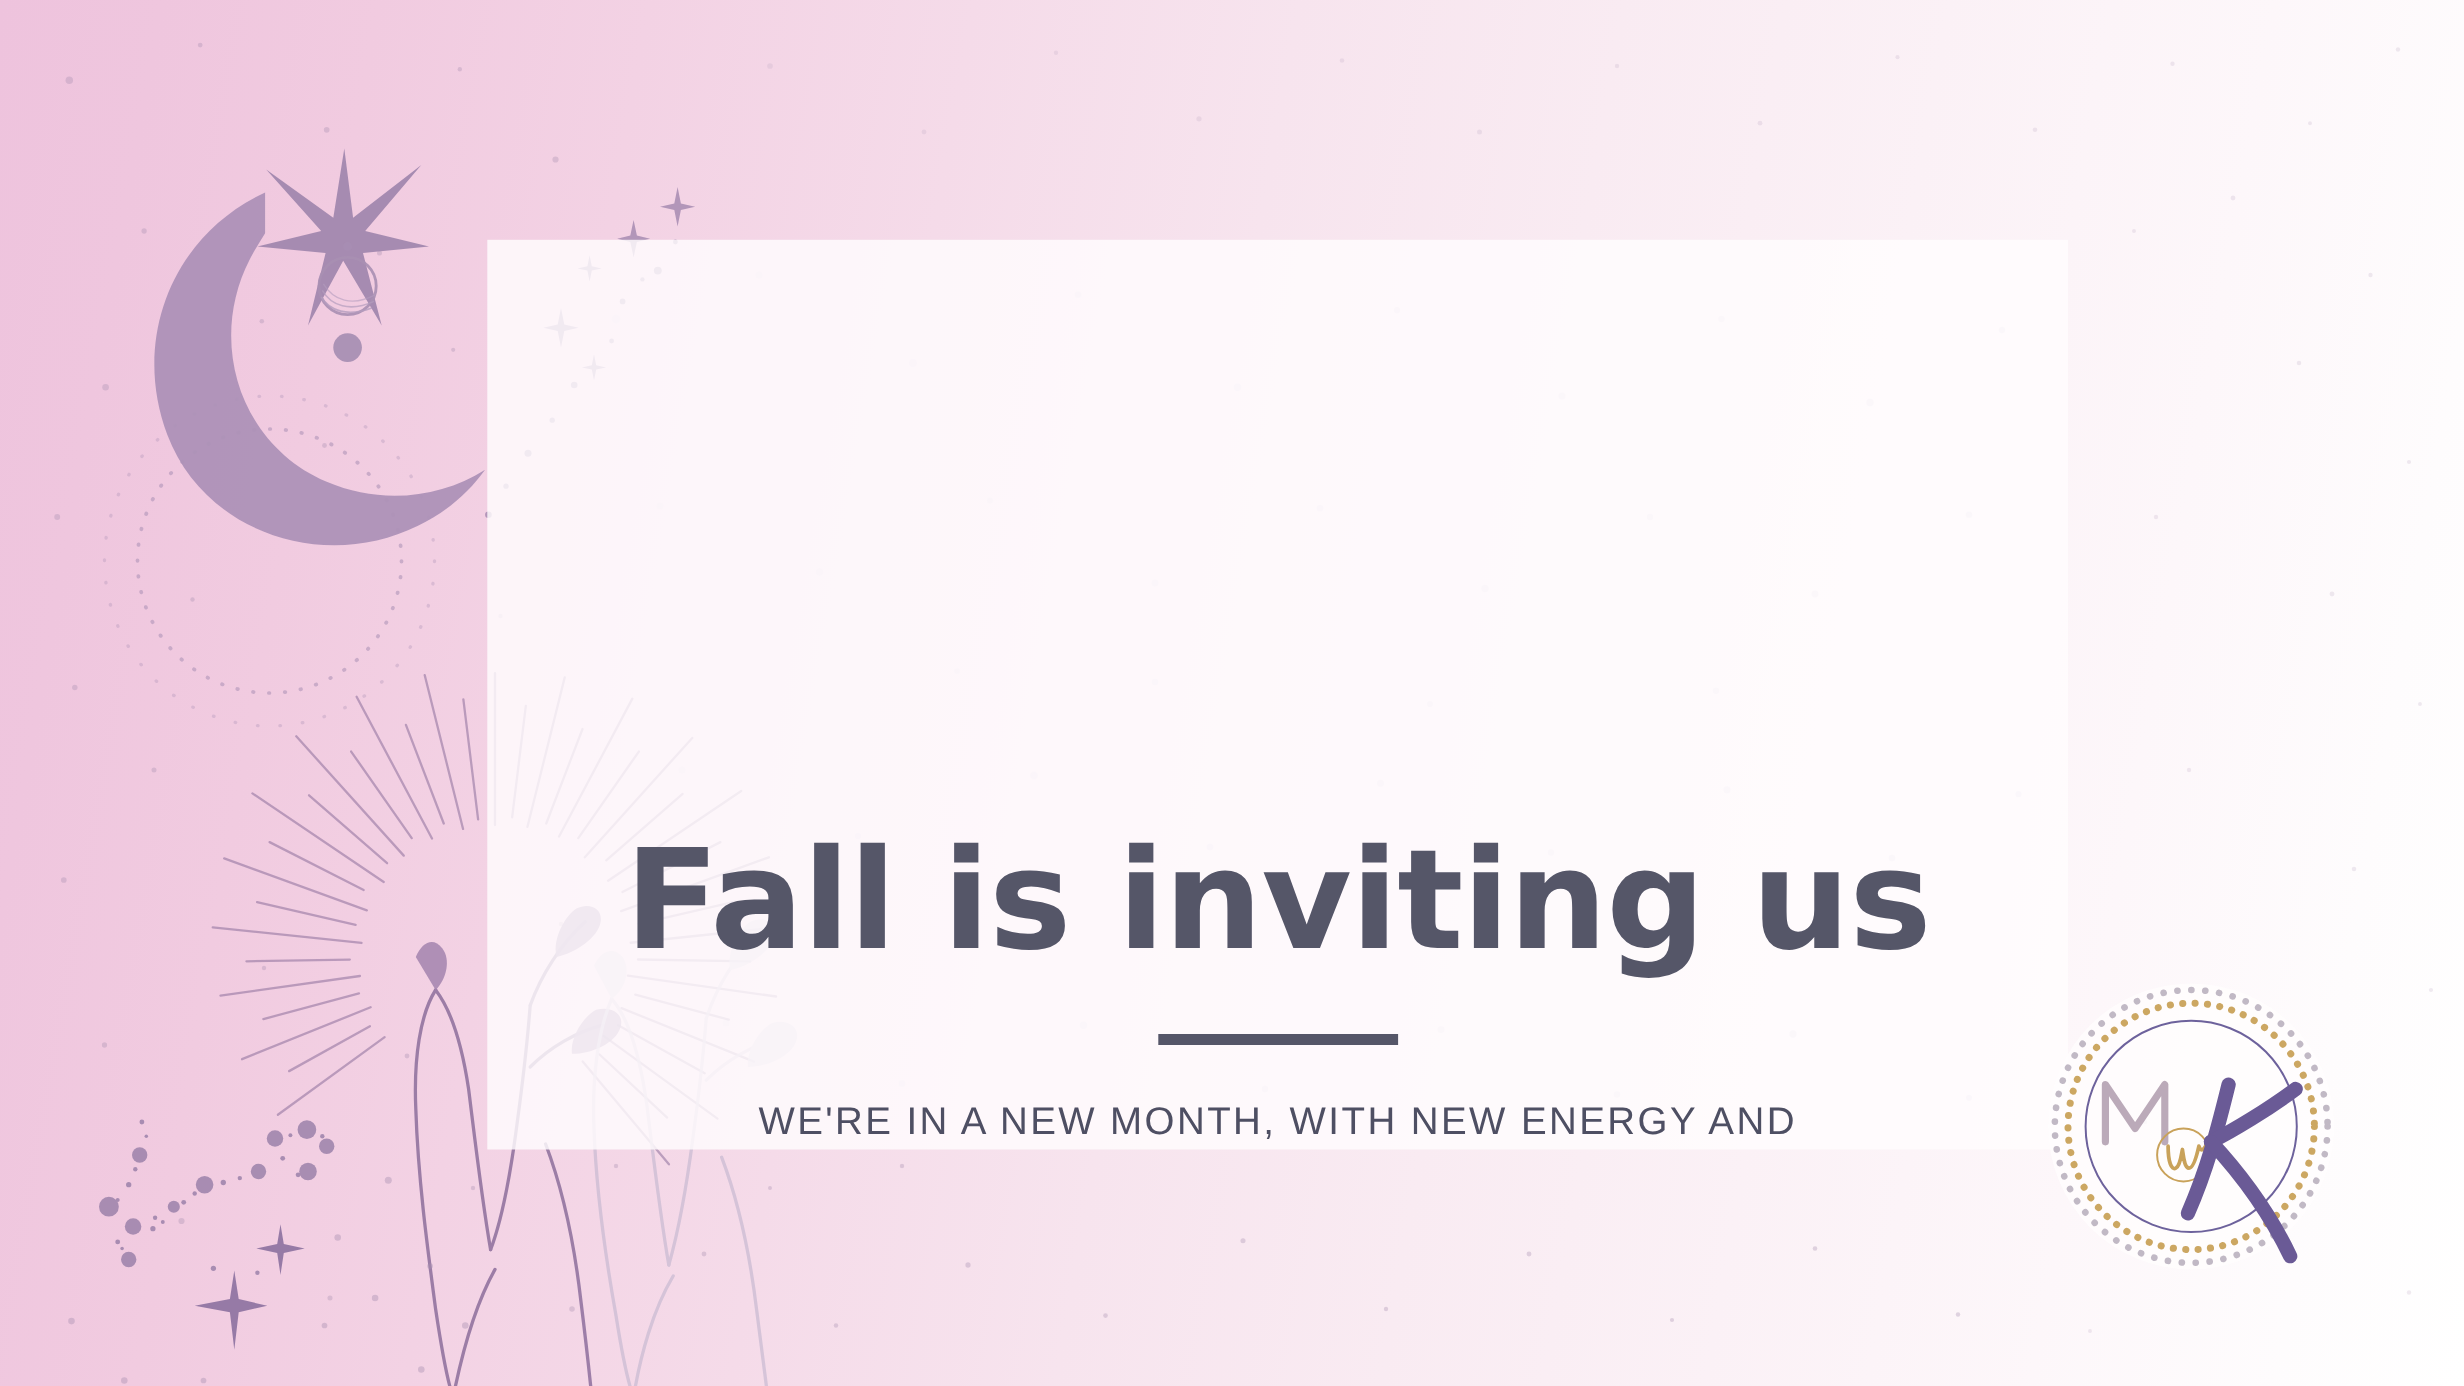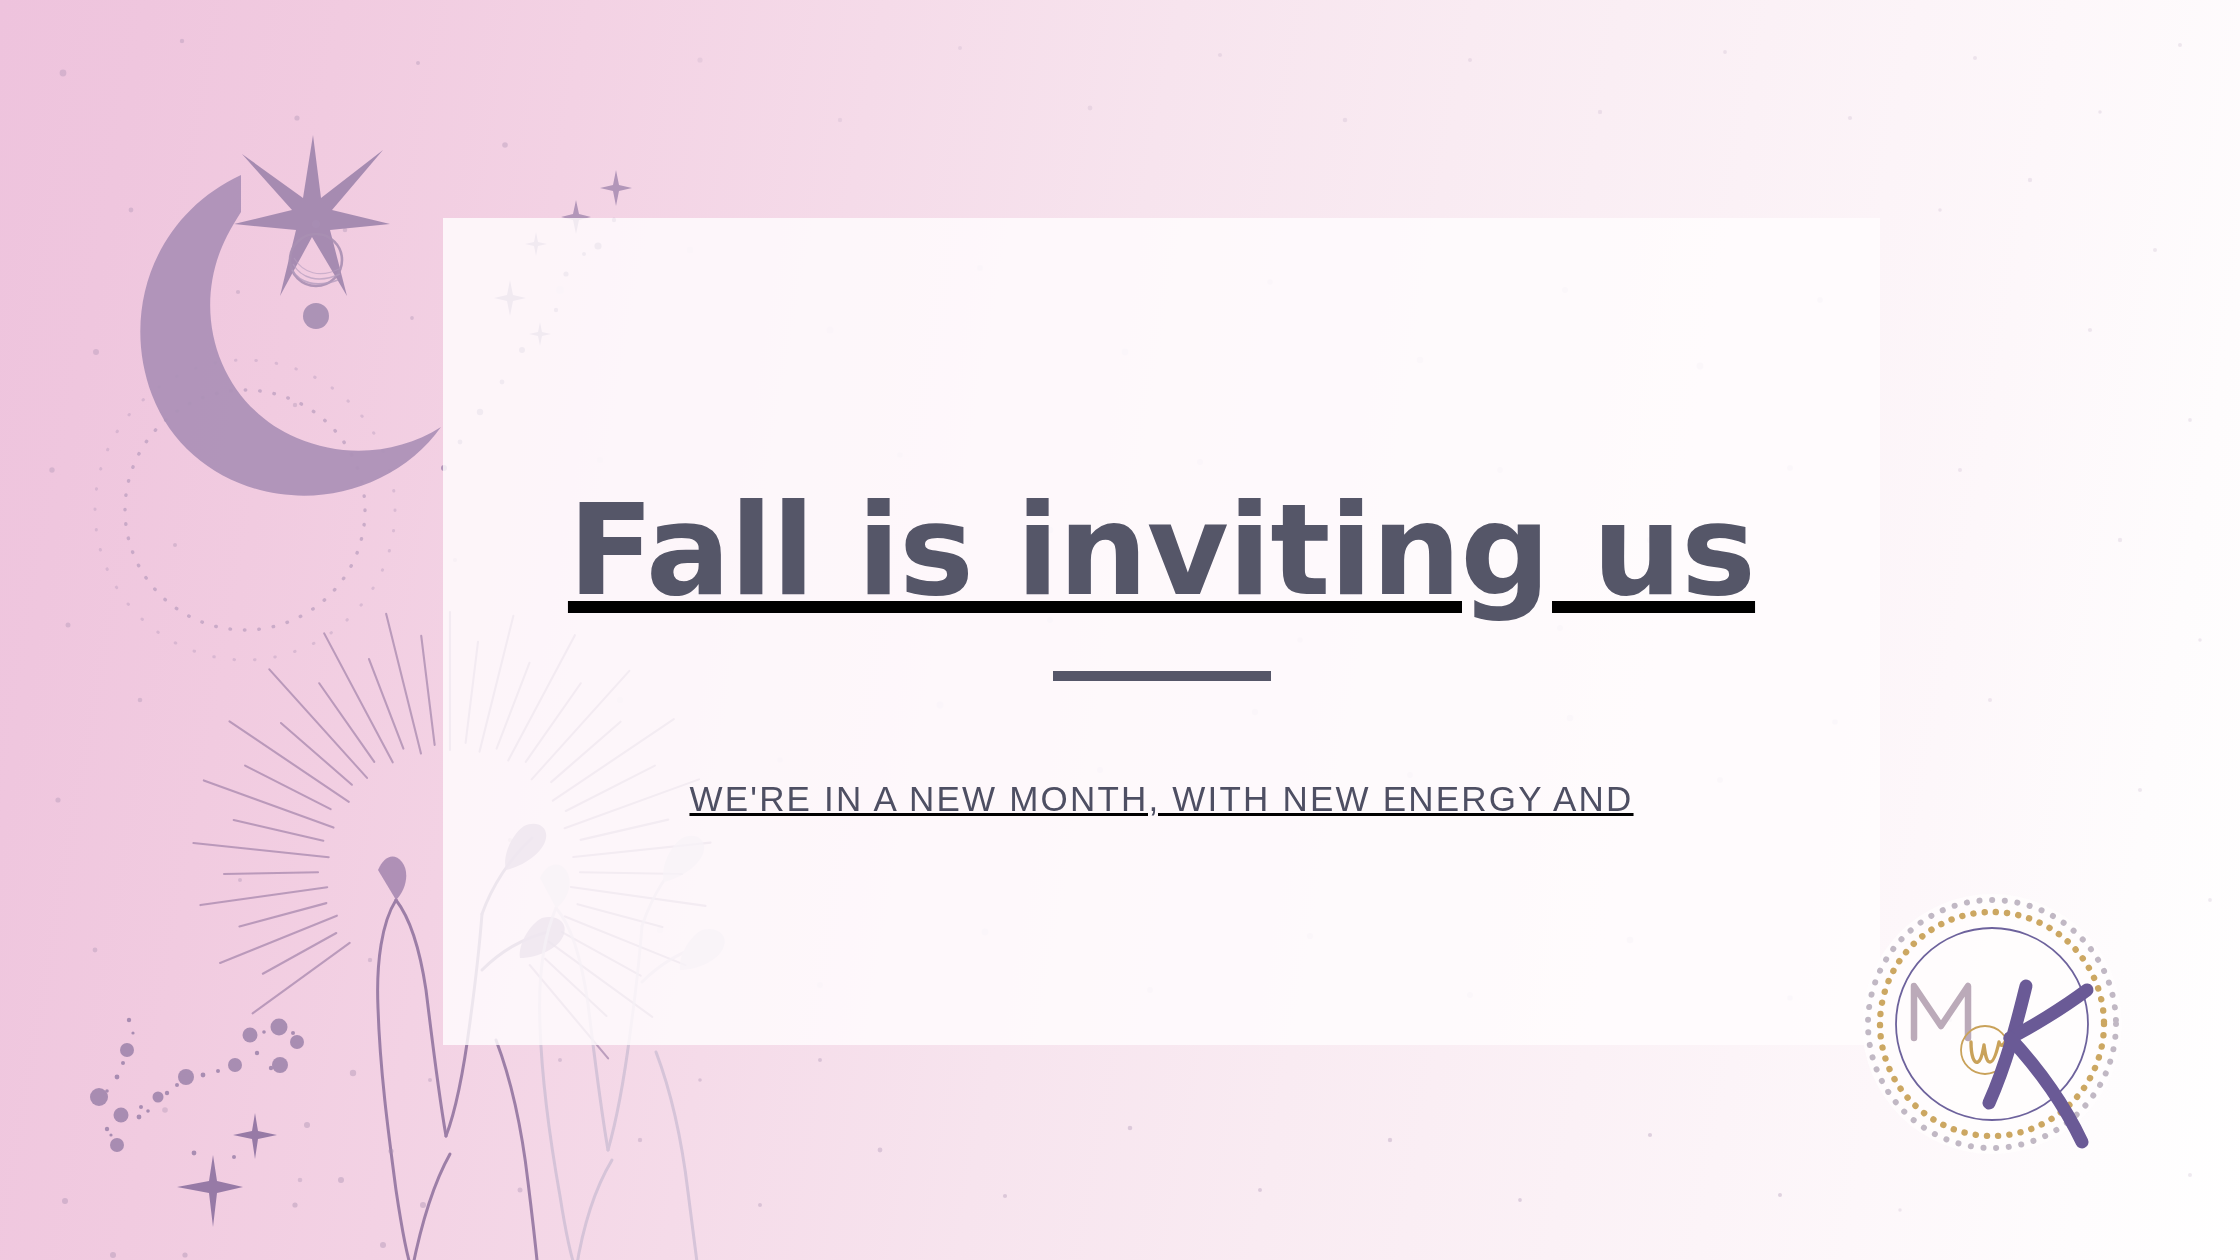--- a/index.html
+++ b/index.html
@@ -54,24 +54,23 @@
 
   
   .card-inner{
     position:absolute;
     left:443px; top:218px;
     width:1437px; height:827px;
     z-index:6;
     display:flex;
     flex-direction:column;
     align-items:center;
-    justify-content:center;
+    justify-content:flex-end;
     padding-top:42px;
     box-sizing:border-box;
-    text-decoration:underline;
   }
 
   .headline{
     color:#555668;
     font-family:"DejaVu Sans",sans-serif;
     font-weight:600;
     font-size:126px;
     line-height:1.12;
     letter-spacing:-1px;
     text-align:center;
@@ -89,21 +88,21 @@
   }
 
   .subtitle{
     color:#4e4f63;
     font-family:"Liberation Sans",sans-serif;
     font-weight:400;
     font-size:35px;
     letter-spacing:2.2px;
     line-height:1.47;
     text-align:center;
-    margin:92px 0 0 0;
+    margin:44px 0 0 0;
     max-width:1180px;
   }
   .subtitle-line{display:block;}
 
   
   .logo{
     position:absolute;
     left:1858px; top:890px;
     width:268px; height:268px;
     z-index:9;

